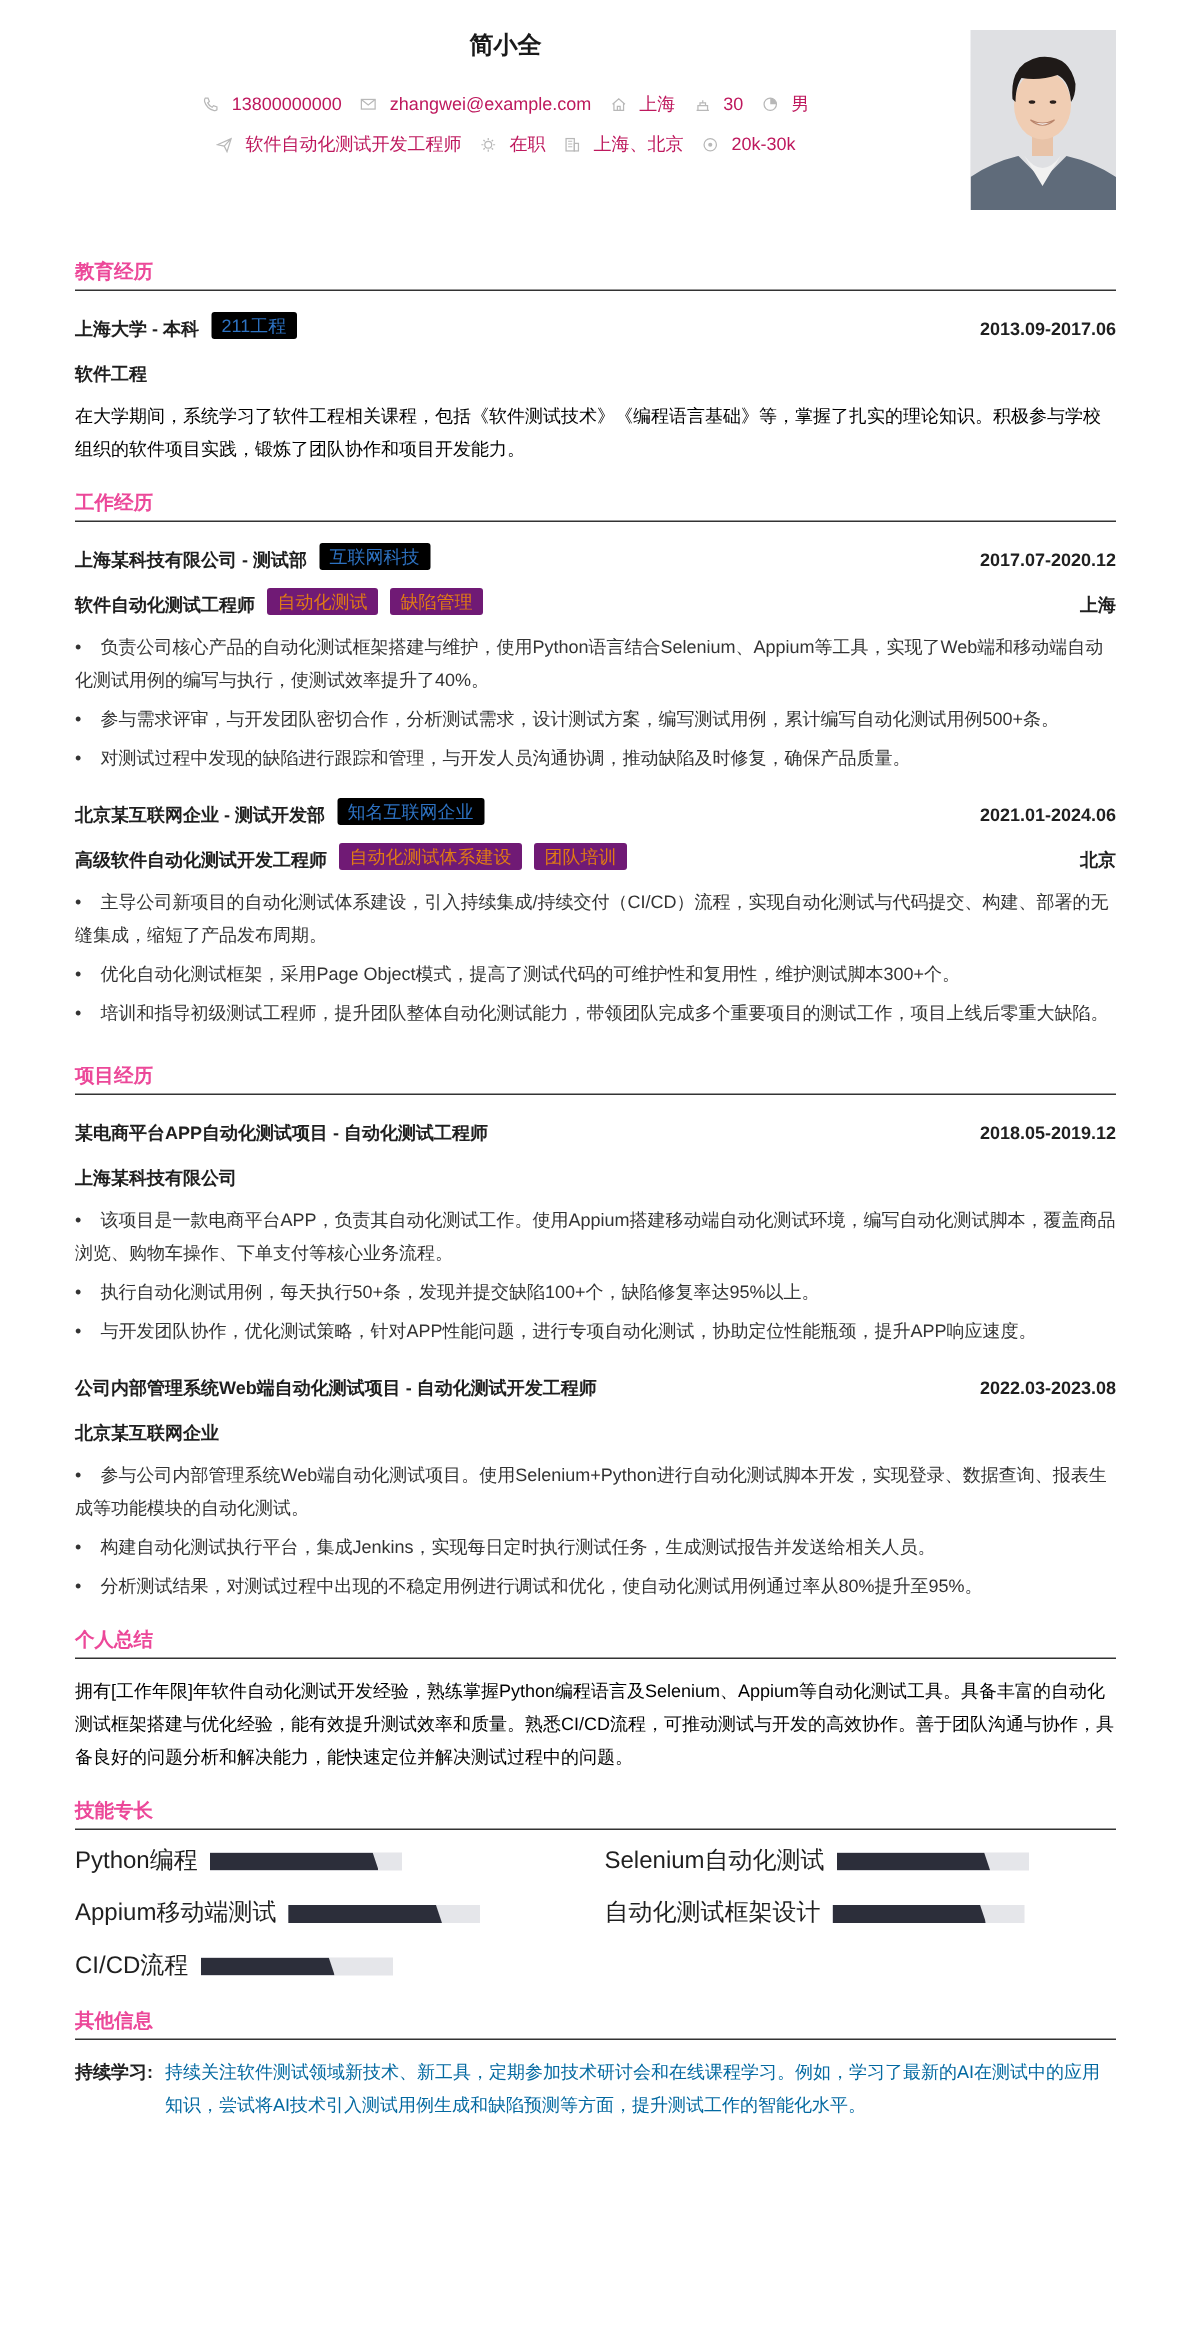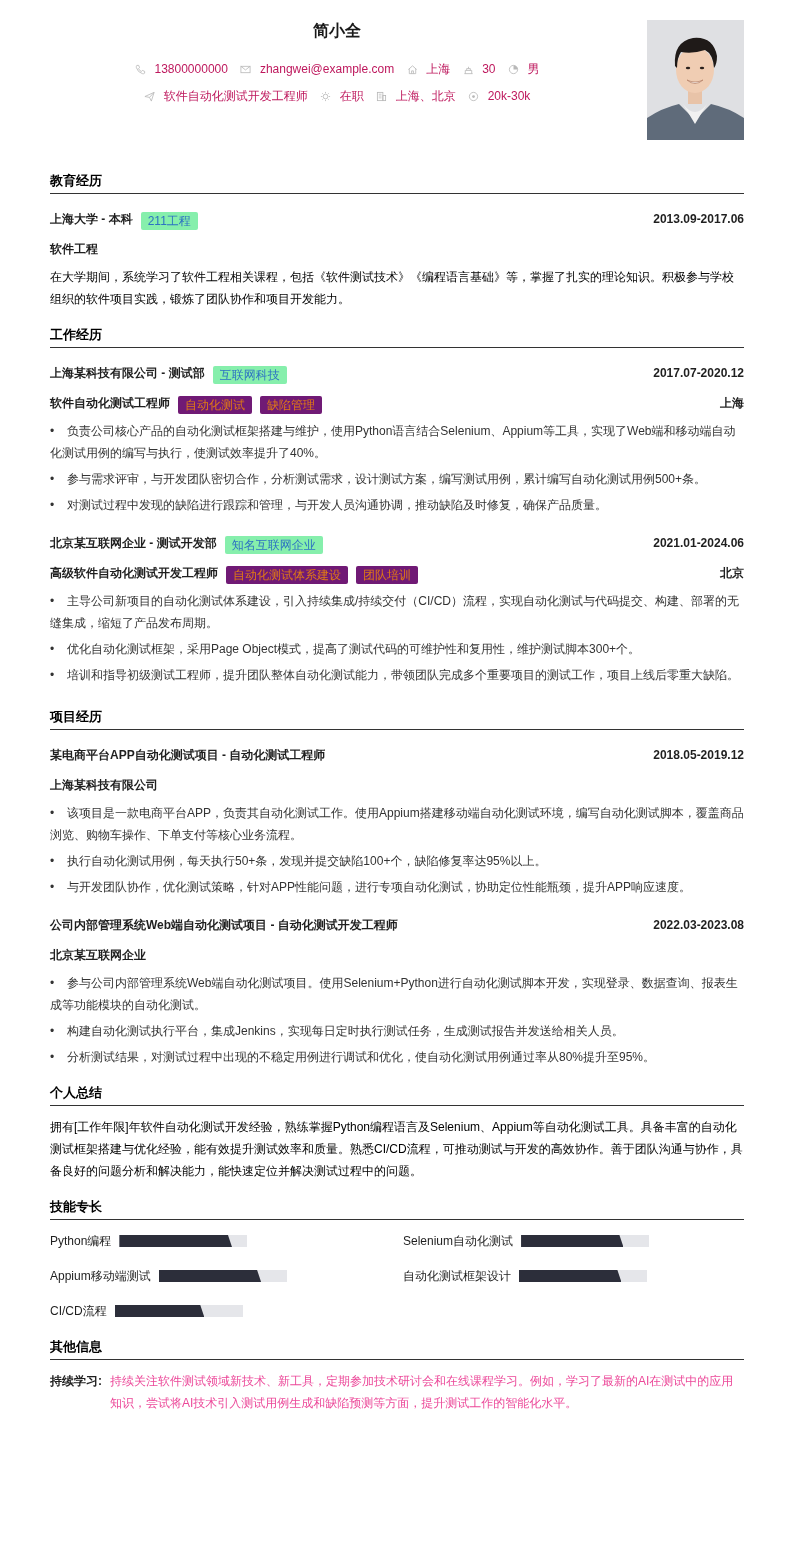--- a/index.html
+++ b/index.html
@@ -30,53 +30,53 @@
   .info-item .ic svg { width: 11px; height: 11px; }
   .photo {
     position: absolute; right: 0; top: 20px; width: 97px; height: 120px;
     background: linear-gradient(#e6e7ea, #d9dadd);
     overflow: hidden;
   }
 
   
   .section { margin-top: 18px; }
   .section-title {
-    font-size: 13px; font-weight: bold; line-height: 22px; color: #000000;
+    font-size: 13px; font-weight: bold; line-height: 22px; color: #ec4899;
     border-bottom: 1px solid #333; padding-bottom: 1px; margin-bottom: 10px;
   }
   .row { display: flex; justify-content: space-between; align-items: center; height: 30px; }
-  .row .left { display: flex; align-items: flex-end; font-weight: bold; font-size: 12px; }
+  .row .left { display: flex; align-items: flex-start; font-weight: bold; font-size: 12px; }
   .row .right { font-weight: bold; font-size: 12px; }
   .tag { font-weight: normal; font-size: 12px; padding: 0 7px; line-height: 18px; margin-left: 8px; border-radius: 2px; }
-  .tag.blue { background: #86efac; color: #2d72c2; }
+  .tag.blue { background: #000000; color: #2d72c2; }
   .tag.orange { background: #701a75; color: #e07b14; }
   .para { font-size: 12px; line-height: 22px; color: #000000; margin-top: 2px; }
   ul.bullets { list-style: none; margin-top: 2px; }
   ul.bullets li { position: relative; padding-left: 0; text-indent: 0; font-size: 12px; line-height: 22px; color: #333; margin-bottom: 4px; }
   ul.bullets li .dot { display: inline-block; width: 17px; }
   .entry { margin-bottom: 12px; }
 
   
   .skills { display: grid; grid-template-columns: 353px 341px; row-gap: 13px; margin-top: 6px; }
   .skill { display: flex; align-items: center; height: 22px; }
-  .skill-label { font-size: 12px; color: #1f1f1f; margin-right: 8px; white-space: nowrap; }
+  .skill-label { font-size: 16px; color: #1f1f1f; margin-right: 8px; white-space: nowrap; }
   .bar { position: relative; width: 128px; height: 12px; background: #e5e6ea; }
   .bar .fill { position: absolute; left: 0; top: 0; height: 12px; background: #2c2e3a; clip-path: polygon(0 0, calc(100% - 4px) 0, 100% 100%, 0 100%); }
 
   
   .award {
     display: inline-flex; align-items: center; border: 1px solid #d8d8d8; border-radius: 6px;
     height: 32px; padding: 0 12px; margin-top: 6px; font-size: 12px; color: #333; cursor: pointer;
   }
   .award .tri { font-size: 10px; margin-right: 6px; color: #222; }
 
   
   .other { display: flex; font-size: 12px; line-height: 22px; margin-top: 2px; }
   .other .k { font-weight: bold; width: 60px; flex-shrink: 0; color: #1f1f1f; }
-  .other .v { color: #ec4899; }
+  .other .v { color: #0369a1; }
 </style>
 </head>
 <body>
 
 <div class="page">
 
   <div class="header">
     <div class="name">简小全</div>
 
     <div class="info-row r1">

